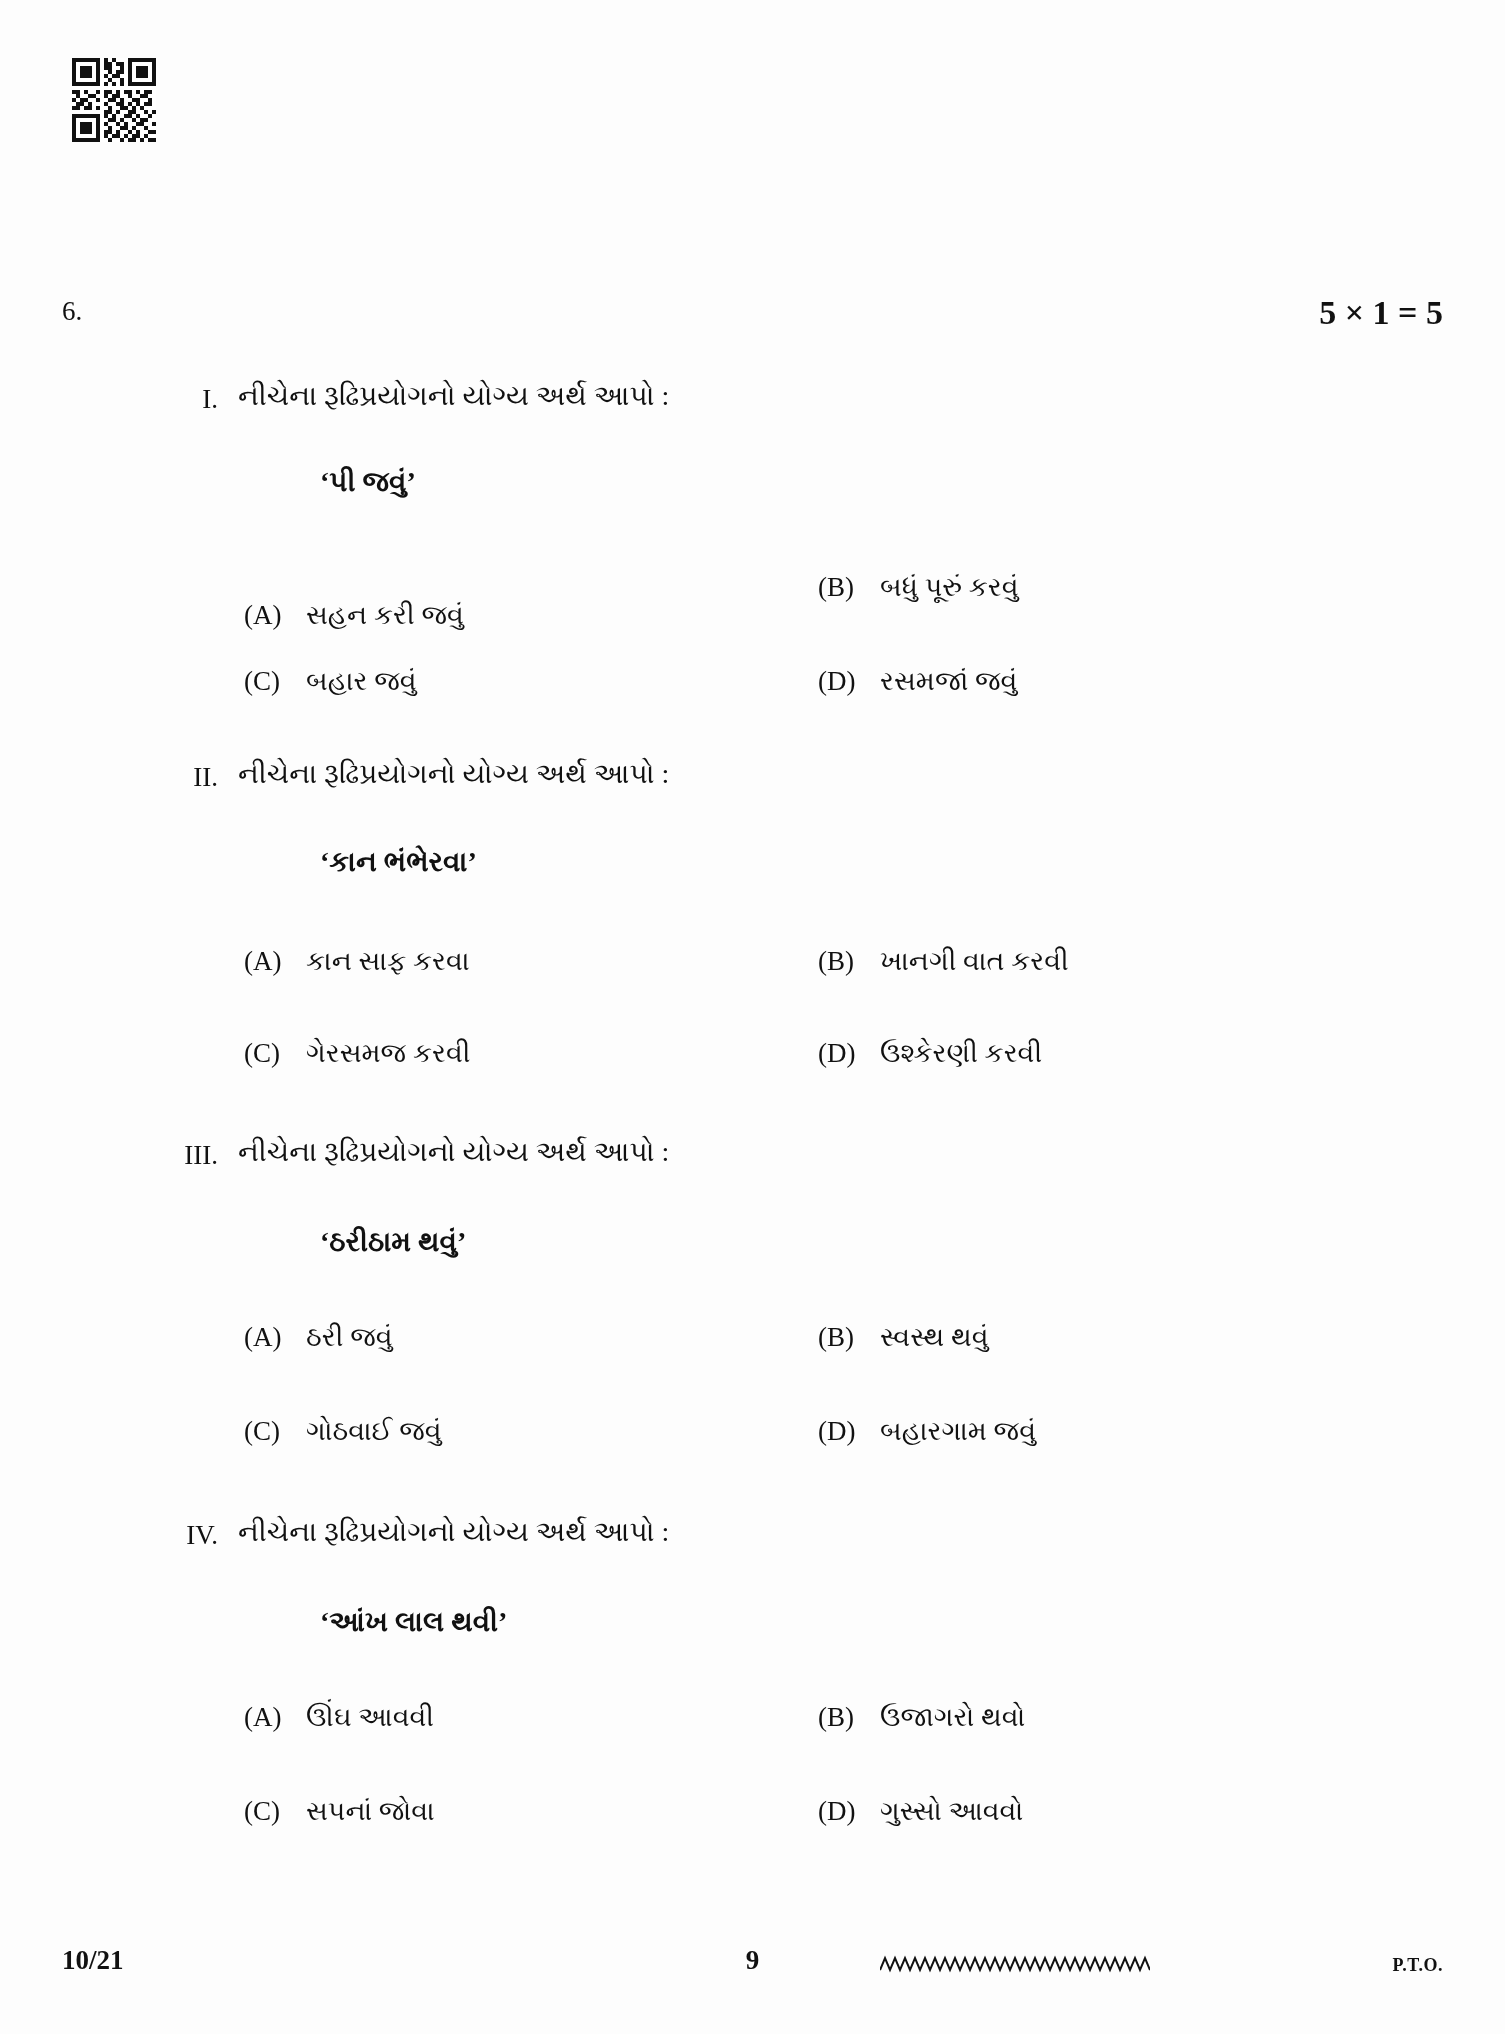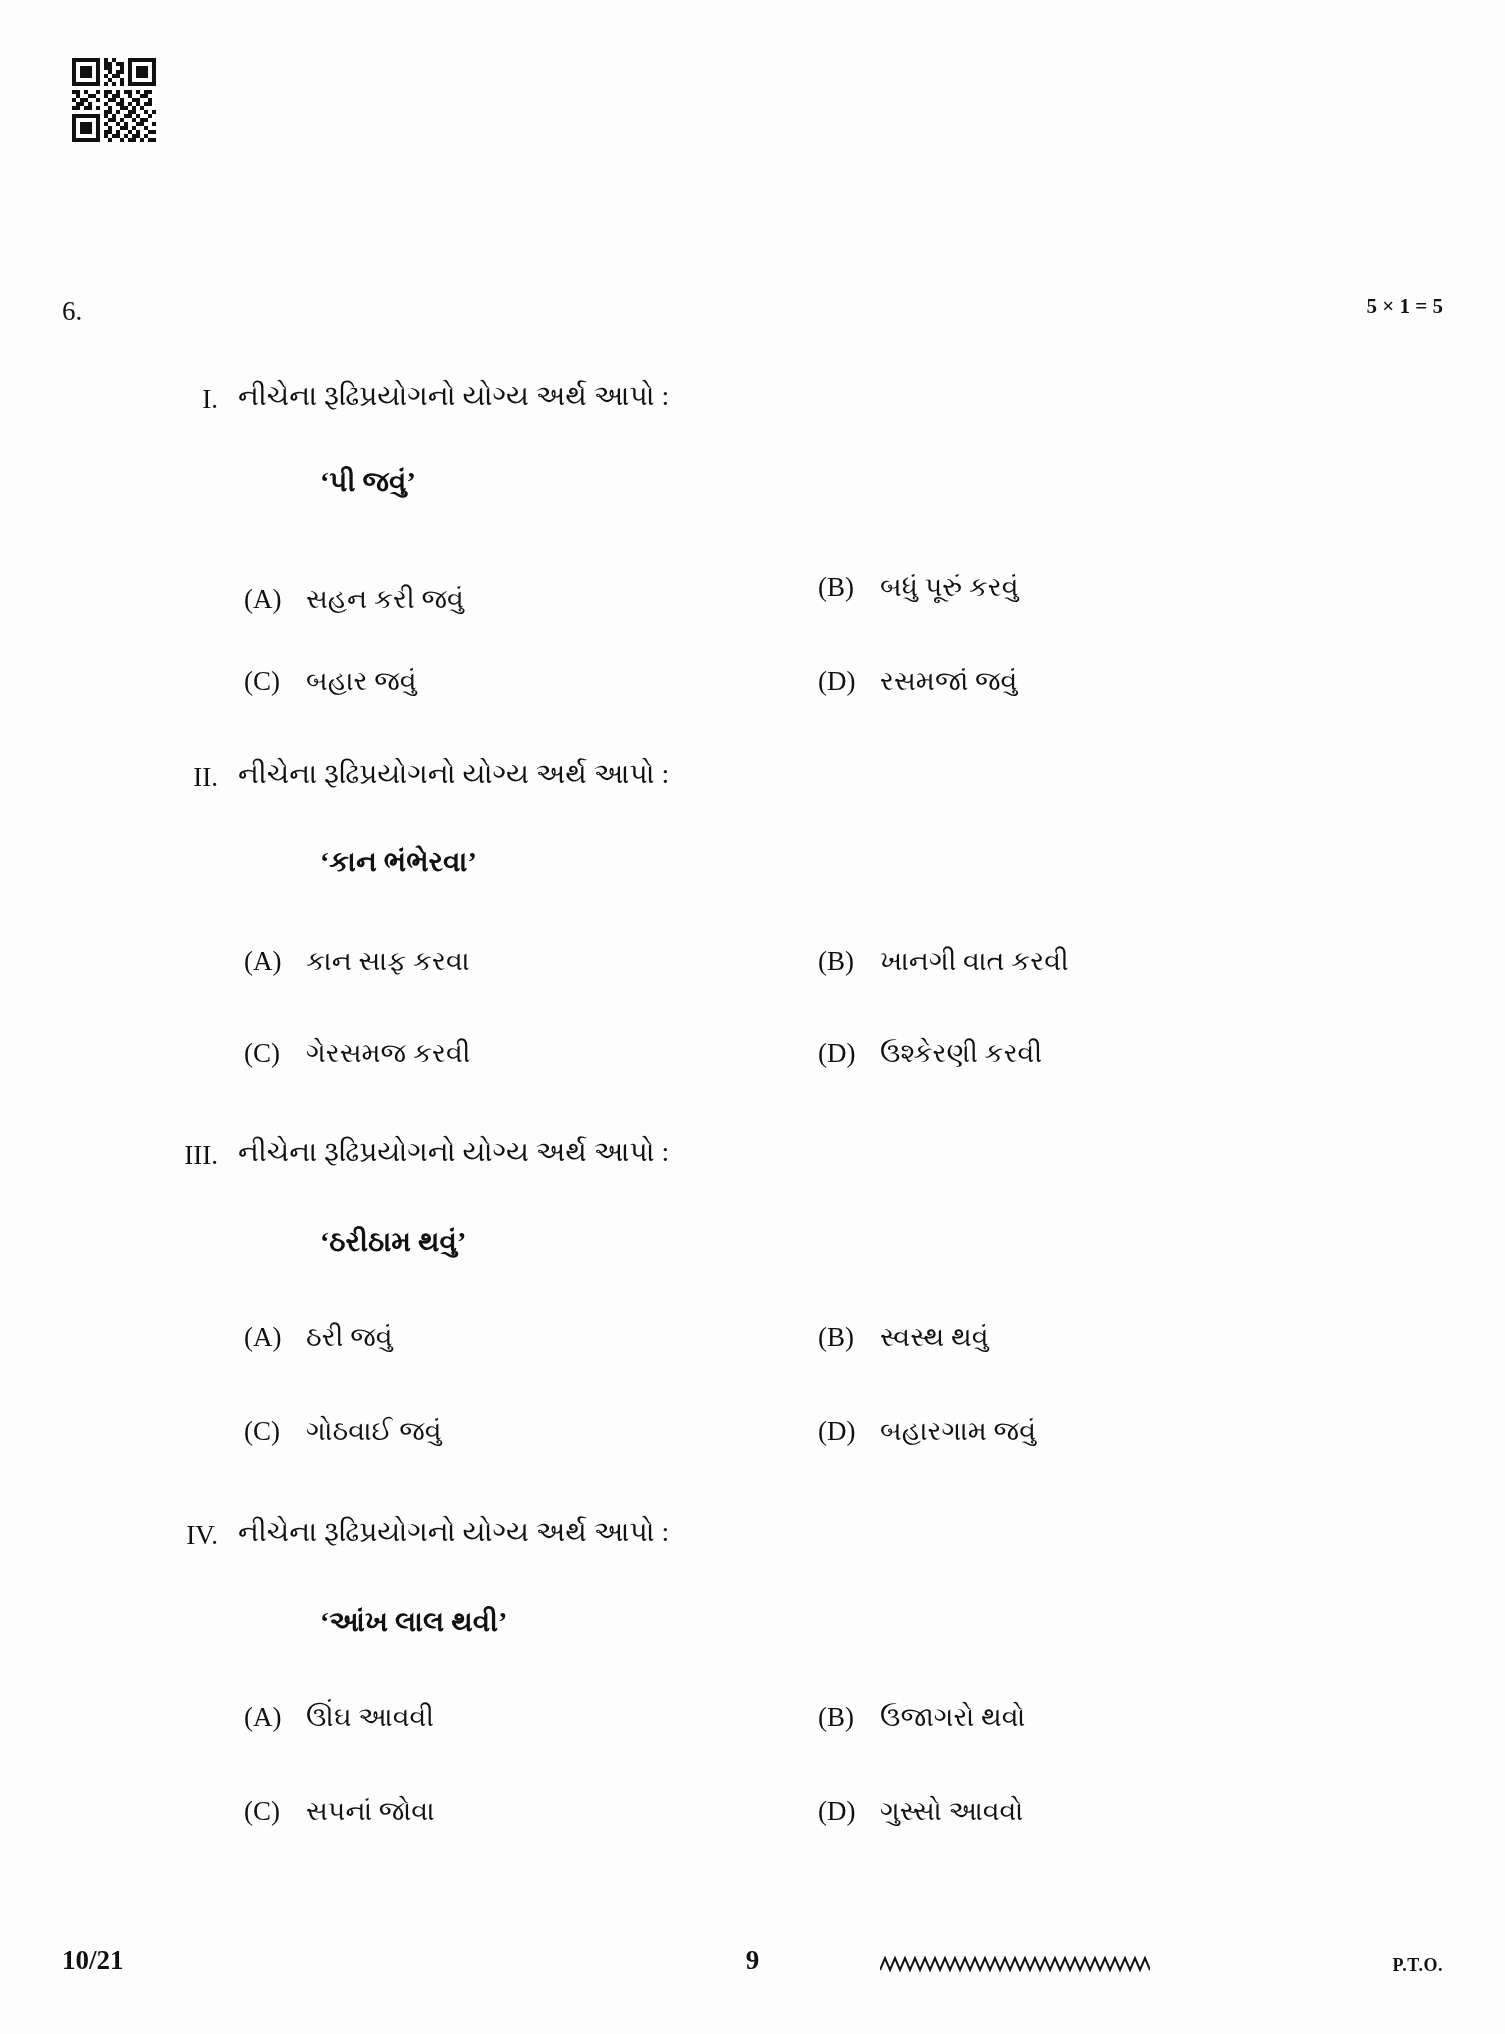--- a/index.html
+++ b/index.html
@@ -58,21 +58,21 @@
     top: 292px;
     font-size: 28px;
     line-height: 1.25;
     white-space: nowrap;
   }
   .qtext b { font-weight: bold; }
   .qmarks {
     position: absolute;
     right: 62px;
     top: 294px;
-    font-size: 21px;
+    font-size: 34px;
     font-weight: bold;
     white-space: nowrap;
   }
 
   
   .sub {
     position: absolute;
     left: 0;
     width: 1505px;
   }
@@ -264,21 +264,21 @@
   </div>
 
 
   <div class="qnum">6.</div>
   <div class="qmarks">5 × 1 = 5</div>
 
   <div class="sub" style="top:0">
     <div class="sub-roman" style="top:384px">I.</div>
     <div class="sub-prompt" style="top:380px">નીચેના રૂઢિપ્રયોગનો યોગ્ય અર્થ આપો :</div>
     <div class="sub-idiom" style="top:466px">‘પી જવું’</div>
-    <div class="opt col-left" style="top:584px"><span class="tag">(A)</span><span>સહન કરી જવું</span></div>
+    <div class="opt col-left" style="top:600px"><span class="tag">(A)</span><span>સહન કરી જવું</span></div>
     <div class="opt col-right" style="top:572px"><span class="tag">(B)</span><span>બધું પૂરું કરવું</span></div>
     <div class="opt col-left" style="top:666px"><span class="tag">(C)</span><span>બહાર જવું</span></div>
     <div class="opt col-right" style="top:666px"><span class="tag">(D)</span><span>રસમજાં જવું</span></div>
   </div>
 
   <div class="sub" style="top:0">
     <div class="sub-roman" style="top:762px">II.</div>
     <div class="sub-prompt" style="top:758px">નીચેના રૂઢિપ્રયોગનો યોગ્ય અર્થ આપો :</div>
     <div class="sub-idiom" style="top:846px">‘કાન ભંભેરવા’</div>
     <div class="opt col-left" style="top:946px"><span class="tag">(A)</span><span>કાન સાફ કરવા</span></div>

